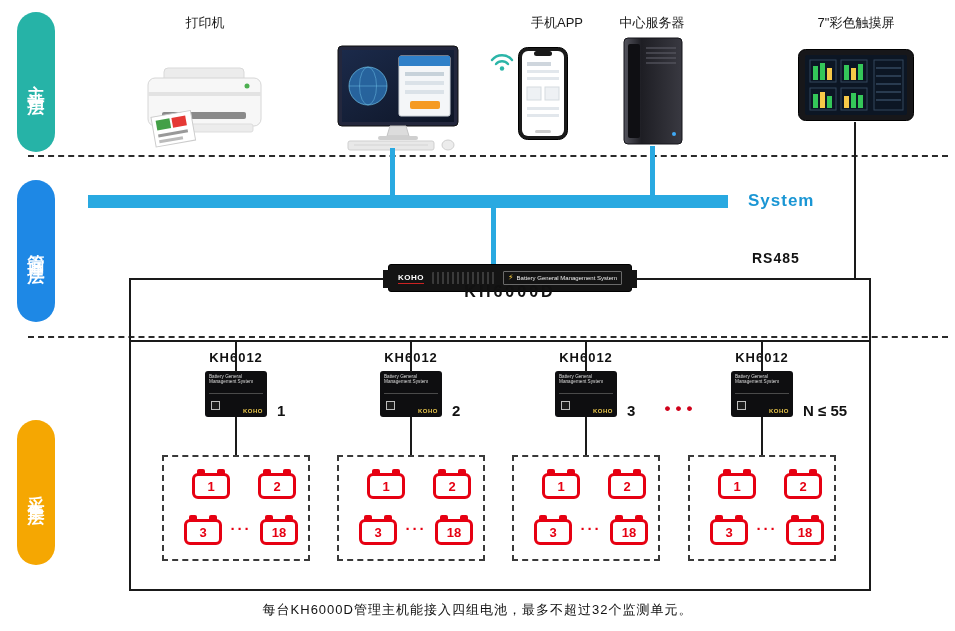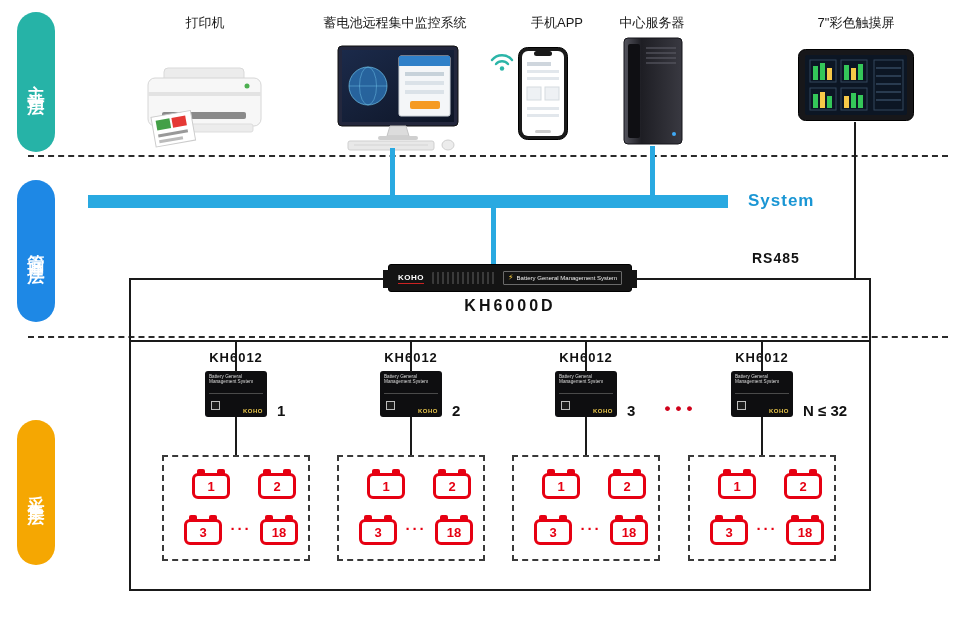--- a/index.html
+++ b/index.html
@@ -20,21 +20,21 @@
   .eth-label { position:absolute; left:748px; top:191px; color:#1a96d4; font-weight:bold; font-size:17px; letter-spacing:1px; }
   .rs-label { position:absolute; left:752px; top:250px; color:#111; font-weight:bold; font-size:14px; letter-spacing:1px; }
 
   .gateway { position:absolute; left:388px; top:264px; width:244px; height:28px; background:#141414; border:1px solid #000; border-radius:3px; display:flex; align-items:center; padding:0 9px; gap:8px; }
   .gw-ear { position:absolute; top:5px; width:6px; height:18px; background:#141414; }
   .gw-ear.left { left:-6px; } .gw-ear.right { right:-6px; }
   .gw-brand { color:#fff; font-size:8px; font-weight:bold; letter-spacing:.5px; border-bottom:1px solid #c22; padding-bottom:1px; }
   .gw-vents { flex:1; height:12px; background:repeating-linear-gradient(90deg,#3a3a3a 0 2px,#141414 2px 5px); border-radius:1px; }
   .gw-panel { border:1px solid #6a6a6a; color:#eee; font-size:6px; line-height:1.1; padding:2px 4px; white-space:nowrap; display:flex; align-items:center; gap:3px; border-radius:1px; }
   .gw-bolt { color:#ffd23f; font-size:8px; }
-  .gateway-label { position:absolute; left:388px; top:297px; width:244px; text-align:center; font-weight:bold; font-size:16px; letter-spacing:3px; color:#111; }
+  .gateway-label { position:absolute; left:388px; top:283px; width:244px; text-align:center; font-weight:bold; font-size:16px; letter-spacing:3px; color:#111; }
 
   .collector-label { position:absolute; top:350px; width:102px; text-align:center; font-weight:bold; font-size:13px; letter-spacing:1px; color:#111; }
   .collector { position:absolute; top:371px; width:62px; height:46px; background:#0e0e10; border-radius:3px; padding:3px 4px; }
   .col-text { font-size:6px; line-height:1.05; color:#ddd; transform:scale(.78); transform-origin:0 0; width:128%; }
   .col-divider { position:absolute; left:4px; right:4px; top:22px; height:1px; background:#4a4a4a; }
   .col-icon { position:absolute; left:6px; bottom:7px; width:9px; height:9px; border:1px solid #bdbdbd; background:#1c1c1c; }
   .col-brand { position:absolute; right:4px; bottom:3px; color:#e8c44a; font-size:6px; font-weight:bold; letter-spacing:.5px; }
   .collector-index { position:absolute; top:402px; font-weight:bold; font-size:15px; color:#111; white-space:nowrap; }
   .dots { position:absolute; left:645px; top:399px; width:72px; text-align:center; color:#d0021b; font-weight:bold; font-size:17px; letter-spacing:5px; }
 
@@ -61,21 +61,20 @@
     <span>管理层</span>
   </div>
   <div class="layer-pill" style="left:17px;top:420px;height:145px;background:#f5a702">
     <span>采集层</span>
   </div>
 
   <div class="dash-sep" style="top:155px"></div>
   <div class="dash-sep" style="top:336px"></div>
 
   <div class="dev-label" style="left:145px;width:120px">打印机</div>
-  <div class="dev-label" style="left:300px;width:190px">蓄电池远程集中监控系统</div>
   <div class="dev-label" style="left:509px;width:96px">手机APP</div>
   <div class="dev-label" style="left:602px;width:100px">中心服务器</div>
   <div class="dev-label" style="left:795px;width:122px">7"彩色触摸屏</div>
 
   <svg style="left:142px;top:48px" width="125" height="100" viewBox="0 0 125 100">
     <rect x="22" y="20" width="80" height="14" rx="4" fill="#ececec" stroke="#d9d9d9"></rect>
     <rect x="6" y="30" width="113" height="48" rx="7" fill="#f7f7f7" stroke="#d6d6d6"></rect>
     <rect x="6" y="44" width="113" height="4" fill="#e3e3e3"></rect>
     <rect x="20" y="64" width="84" height="7" rx="2" fill="#8a8a8a"></rect>
     <rect x="14" y="76" width="97" height="8" rx="2" fill="#ececec" stroke="#ddd"></rect>
@@ -236,21 +235,21 @@
   <div class="collector" style="left:731px">
     <div class="col-text">Battery General Management System</div>
     <div class="col-divider"></div>
     <div class="col-icon"></div>
     <div class="col-brand">KOHO</div>
   </div>
 
   <div class="collector-index" style="left:277px">1</div>
   <div class="collector-index" style="left:452px">2</div>
   <div class="collector-index" style="left:627px">3</div>
-  <div class="collector-index" style="left:803px">N ≤ 32</div>
+  <div class="collector-index" style="left:803px">N ≤ 55</div>
   <div class="dots">•••</div>
 
   <div class="vline" style="left:235px;top:341px;height:31px"></div>
   <div class="vline" style="left:410px;top:341px;height:31px"></div>
   <div class="vline" style="left:585px;top:341px;height:31px"></div>
   <div class="vline" style="left:761px;top:341px;height:31px"></div>
   <div class="vline" style="left:235px;top:417px;height:38px"></div>
   <div class="vline" style="left:410px;top:417px;height:38px"></div>
   <div class="vline" style="left:585px;top:417px;height:38px"></div>
   <div class="vline" style="left:761px;top:417px;height:38px"></div>
@@ -373,14 +372,15 @@
     <div class="battery" style="left:96px;top:58px">
         <span class="bt-tab l"></span>
         <span class="bt-tab r"></span>
         <span class="bt-body">
           <b>18</b>
         </span>
       </div>
     <div class="bat-dots">···</div>
   </div>
 
+  <div class="footnote">每台KH6000D管理主机能接入四组电池，最多不超过32个监测单元。</div>
 
 </div>
 
 </body></html>

